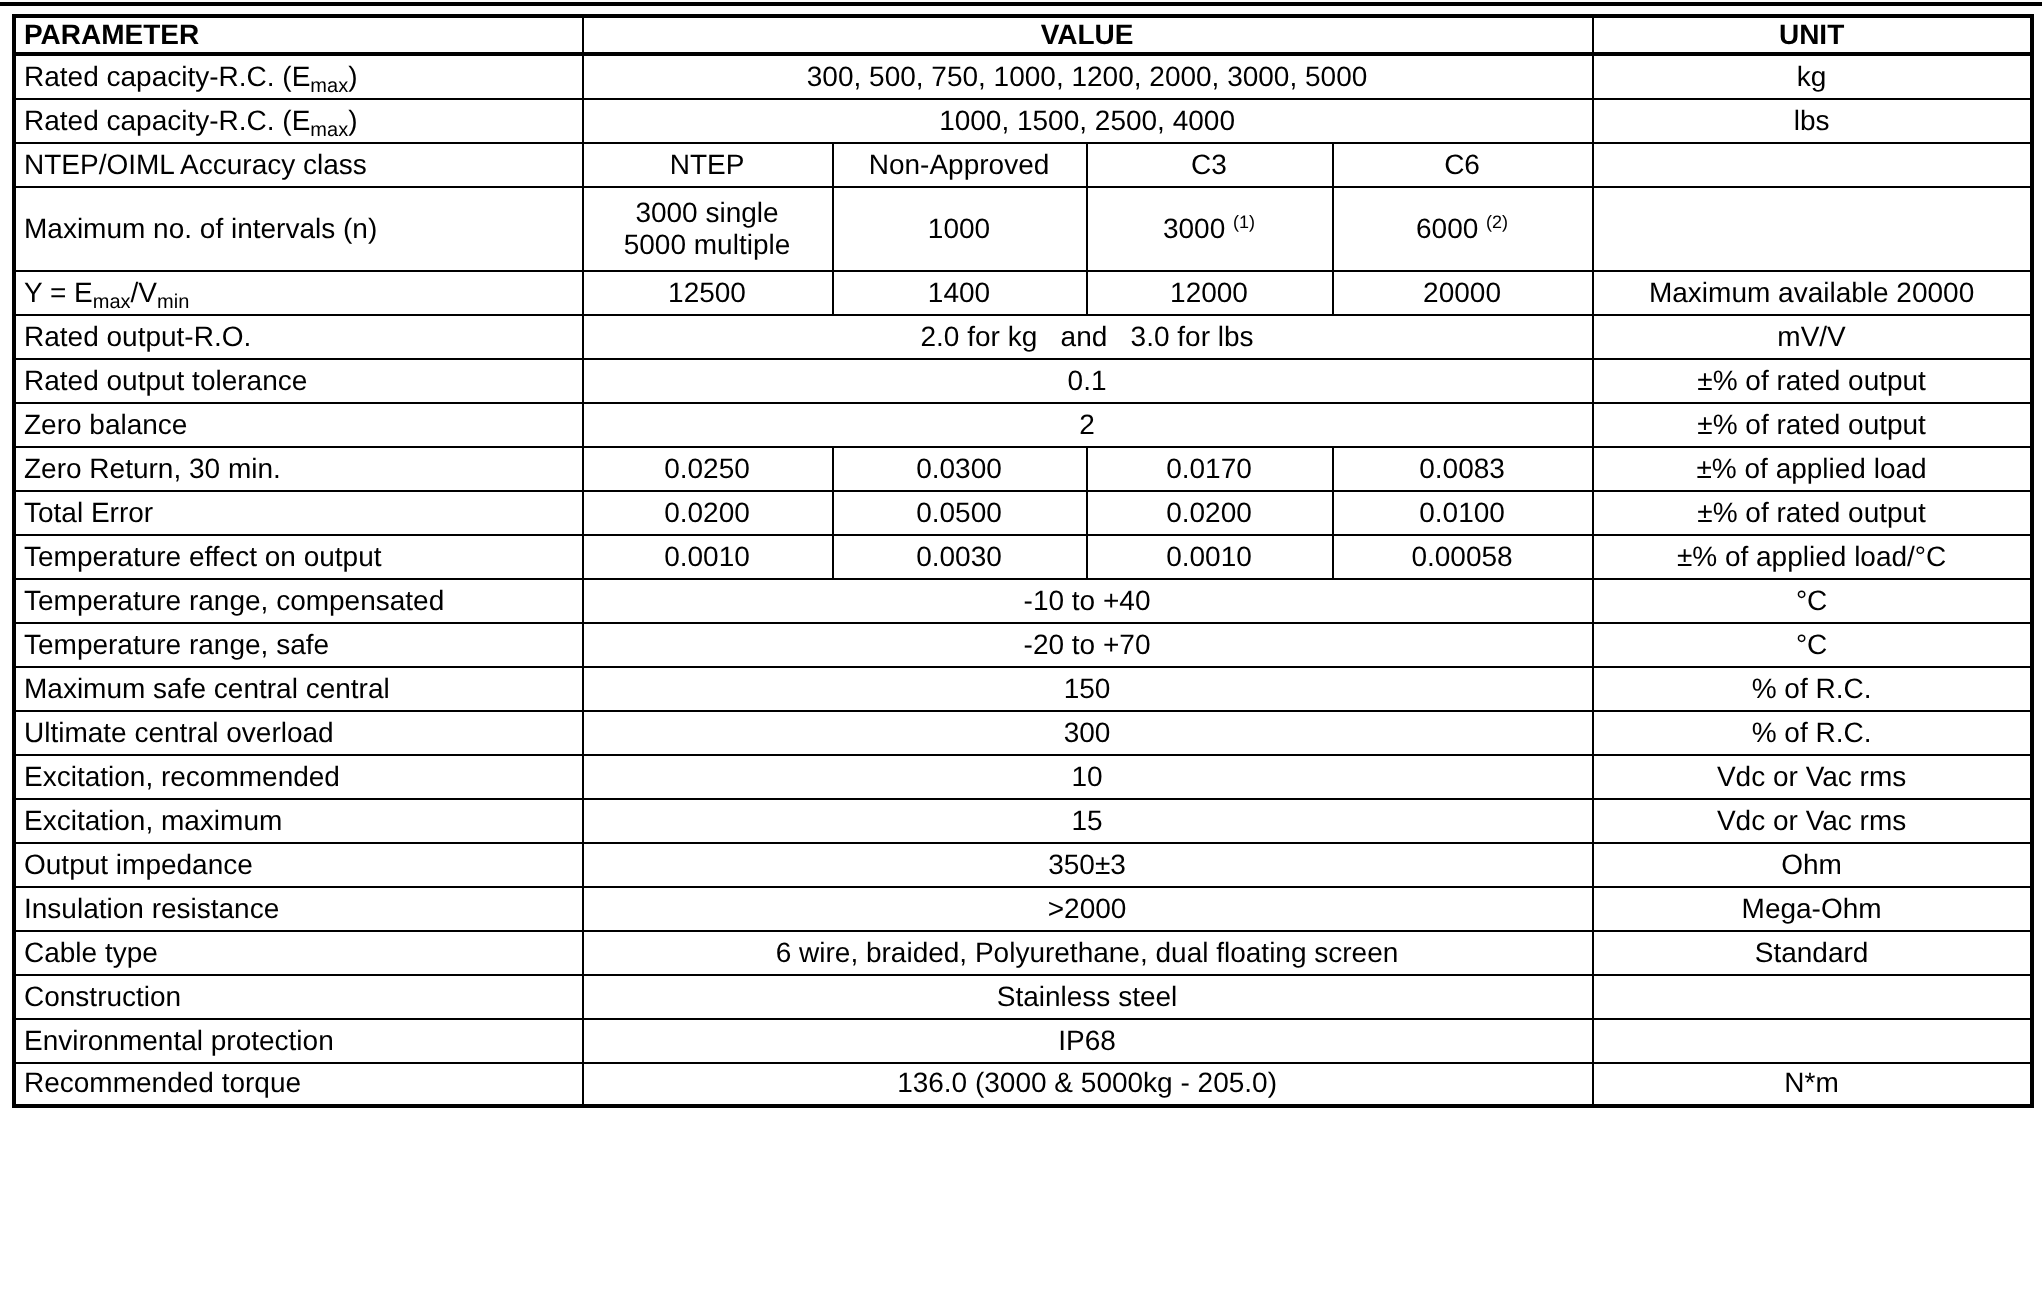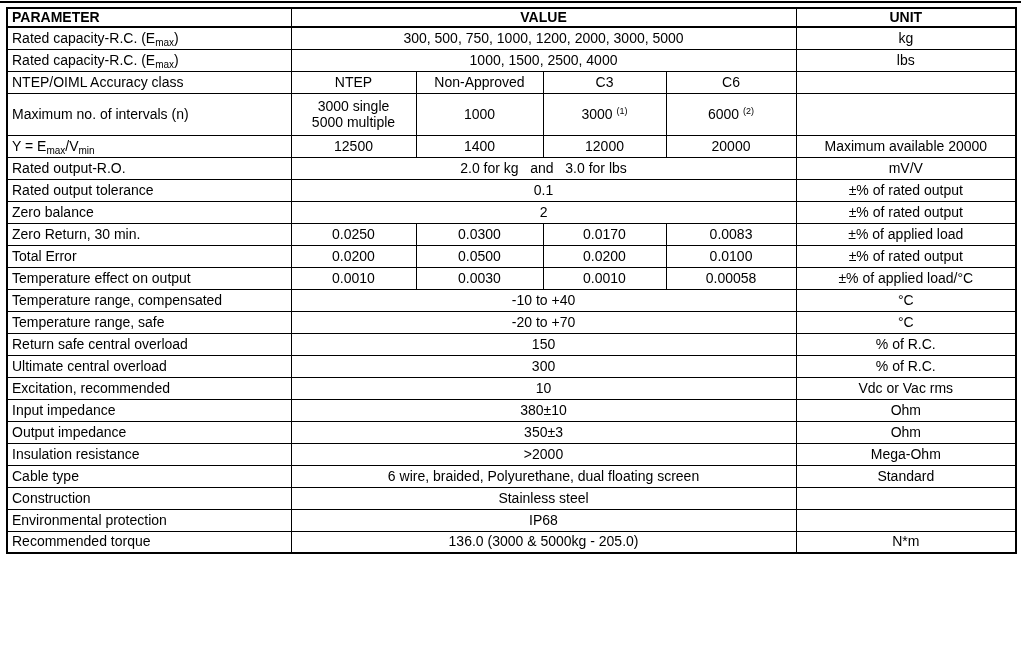--- a/index.html
+++ b/index.html
@@ -190,43 +190,43 @@
         <td class="c">°C</td>
       </tr>
 
       <tr>
         <td class="p">Temperature range, safe</td>
         <td class="c" colspan="4">-20 to +70</td>
         <td class="c">°C</td>
       </tr>
 
       <tr>
-        <td class="p">Return safe central overload</td>
+        <td class="p">Maximum safe central central</td>
         <td class="c" colspan="4">150</td>
         <td class="c">% of R.C.</td>
       </tr>
 
       <tr>
         <td class="p">Ultimate central overload</td>
         <td class="c" colspan="4">300</td>
         <td class="c">% of R.C.</td>
       </tr>
 
       <tr>
         <td class="p">Excitation, recommended</td>
         <td class="c" colspan="4">10</td>
         <td class="c">Vdc or Vac rms</td>
       </tr>
 
-
-      <tr>
-        <td class="p">Input impedance</td>
-        <td class="c" colspan="4">380±10</td>
-        <td class="c">Ohm</td>
-      </tr>
+      <tr>
+        <td class="p">Excitation, maximum</td>
+        <td class="c" colspan="4">15</td>
+        <td class="c">Vdc or Vac rms</td>
+      </tr>
+
 
       <tr>
         <td class="p">Output impedance</td>
         <td class="c" colspan="4">350±3</td>
         <td class="c">Ohm</td>
       </tr>
 
       <tr>
         <td class="p">Insulation resistance</td>
         <td class="c" colspan="4">&gt;2000</td>

